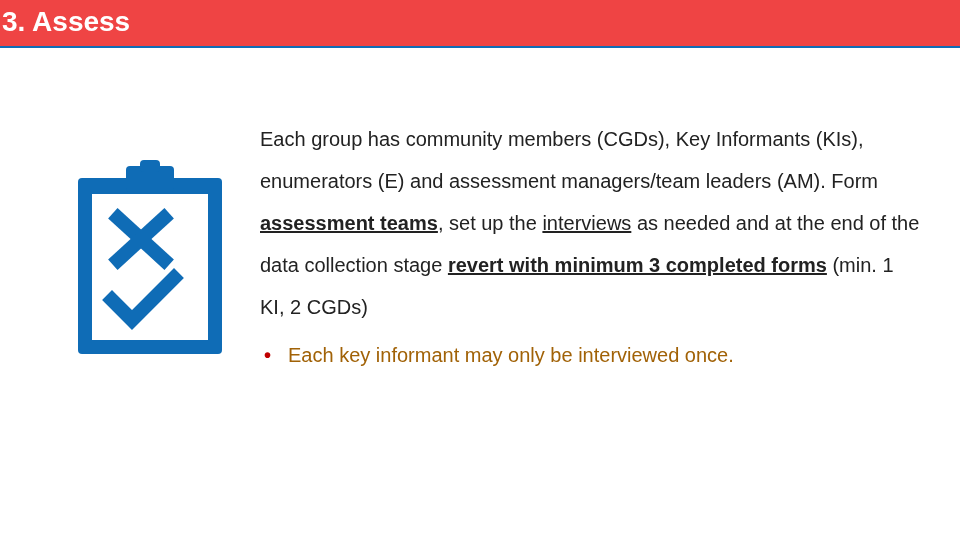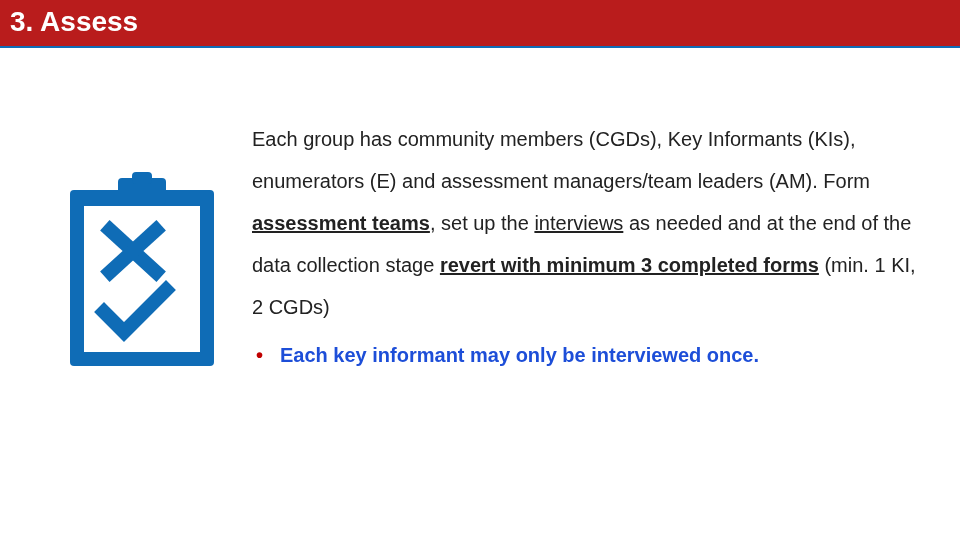--- a/index.html
+++ b/index.html
@@ -1,30 +1,30 @@
 <!DOCTYPE html>
 <html><head>
 <meta charset="utf-8">
 <style>
   * { margin: 0; padding: 0; box-sizing: border-box; }
   html, body { width: 960px; height: 540px; font-family: Arial, Helvetica, sans-serif; background: #ffffff; }
   .slide { width: 960px; height: 540px; position: relative; }
   .title-bar {
-    background: #b91c1c;
+    background: #ef4444;
     color: #ffffff;
     font-size: 28px;
     font-weight: bold;
-    padding: 6px 14px 8px 10px;
+    padding: 6px 14px 8px 2px;
     width: 100%;
     border-bottom: 2px solid #0f6cb6;
   }
   .content-row {
     display: flex;
-    align-items: flex-end;
-    padding: 70px 40px 0 32px;
+    align-items: center;
+    padding: 70px 40px 0 40px;
   }
   .icon-col {
     flex: 0 0 220px;
     display: flex;
     justify-content: center;
     padding-top: 30px;
   }
   .text-col {
     flex: 1;
     font-size: 20px;
@@ -32,22 +32,22 @@
     line-height: 2.1;
   }
   .para { margin-bottom: 6px; }
   .u { text-decoration: underline; }
   .b { font-weight: bold; }
   ul.bullets {
     list-style: none;
     margin-top: 6px;
   }
   ul.bullets li {
-    color: #1d4ed8;
-    font-weight: bold;
+    color: #a16207;
+    font-weight: normal;
     font-size: 20px;
     line-height: 2.1;
     padding-left: 28px;
     position: relative;
   }
   ul.bullets li::before {
     content: "•";
     position: absolute;
     left: 4px;
     top: 0;

